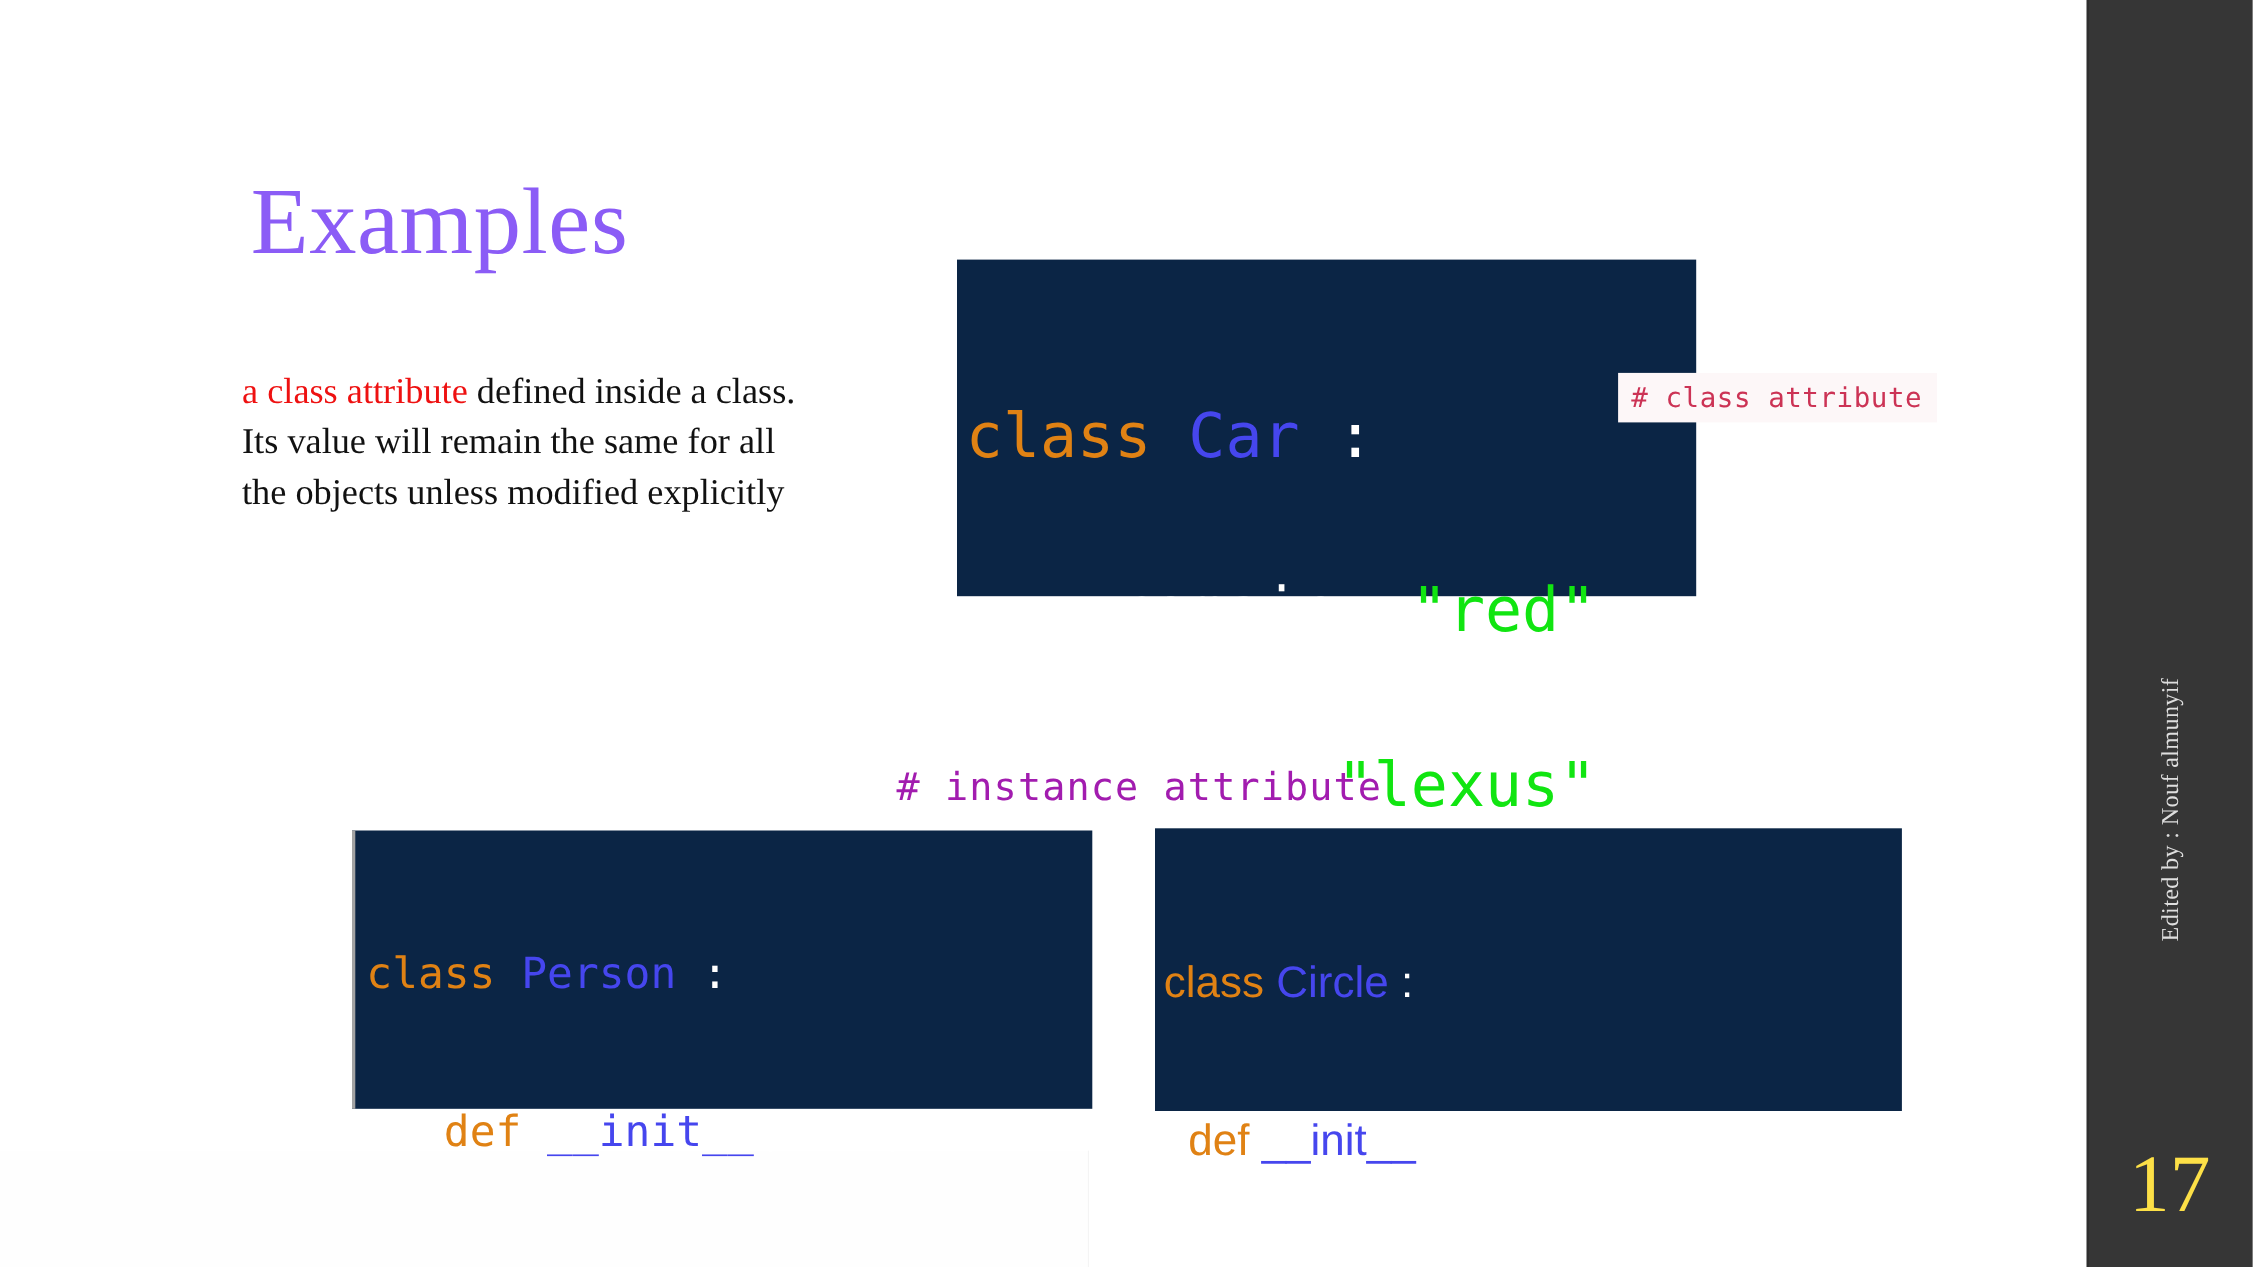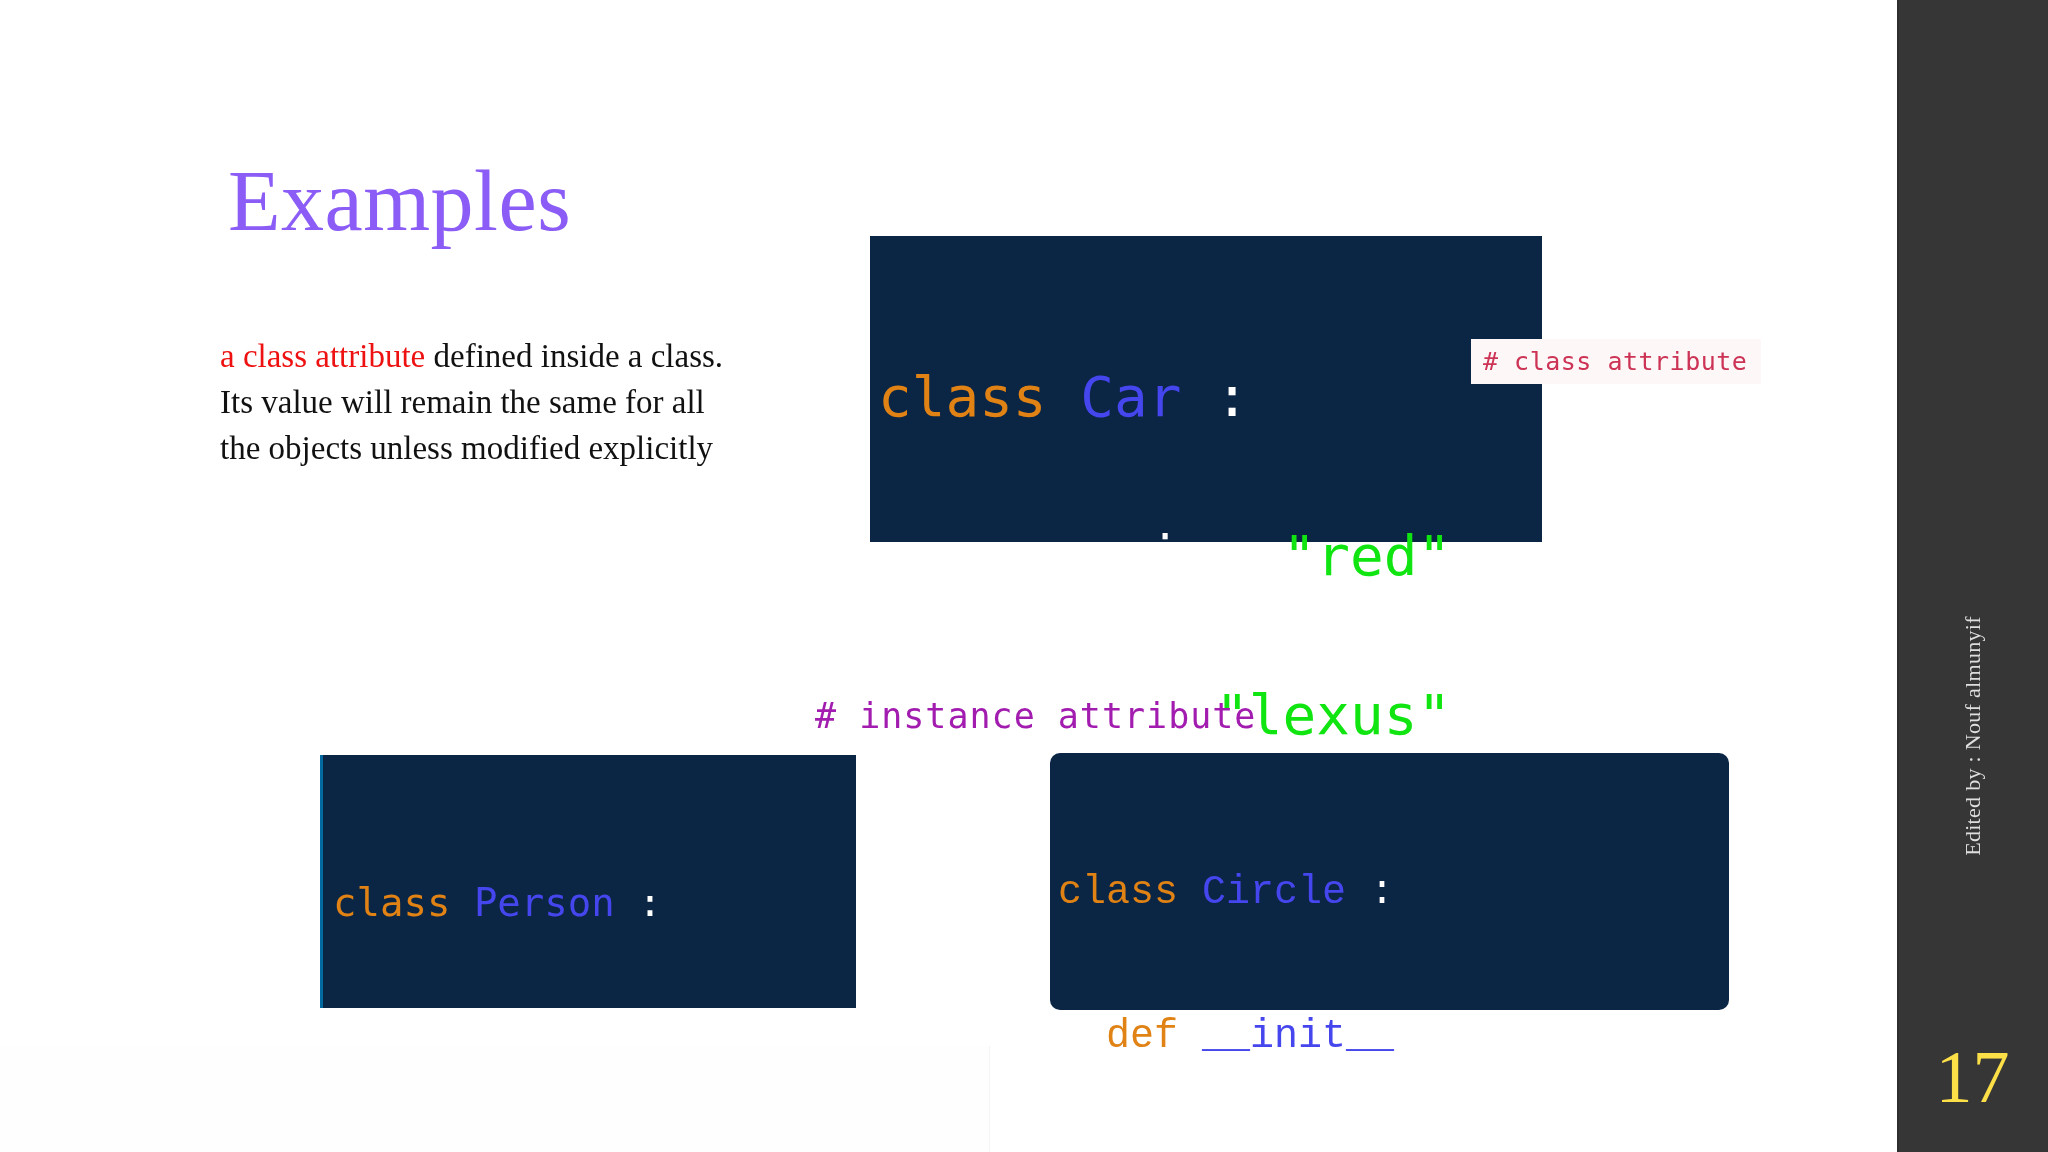--- a/index.html
+++ b/index.html
@@ -87,40 +87,39 @@
     font-size: 56px;
     line-height: 53px;
     padding: 28px 0 0 0;
   }
   #code-car .ln { padding-left: 8px; }
 
   
   #code-person {
     left: 320px;
     top: 755px;
-    width: 536px;
+    width: 673px;
     height: 253px;
     font-size: 39px;
     line-height: 48px;
-    padding: 28px 0 0 0;
-    border-left: 3px solid #0369a1;
+    padding: 11px 0 0 0;
+    border-left: 3px solid #a3a3a3;
   }
   #code-person .ln { padding-left: 10px; }
 
   
   #code-circle {
     left: 1050px;
     top: 753px;
     width: 679px;
     height: 257px;
     font-size: 40px;
     line-height: 48px;
     padding: 20px 0 0 0;
-    font-family: Liberation Mono, monospace;
-    border-radius: 10px;
+    font-family: Liberation Sans, sans-serif;
   }
   #code-circle .ln { padding-left: 8px; }
 
   
   .comment-callout {
     position: absolute;
     background: #fdf7f8;
     color: #cc3355;
     font-family: "DejaVu Sans Mono", "Liberation Mono", monospace;
     white-space: nowrap;
@@ -206,20 +205,21 @@
     <span class="ln"><span class="tok-txt">    model=</span><span class="tok-str">"lexus"</span></span>
     <span class="ln"><span class="tok-txt">    price=120000</span></span>
   </div>
 
   <div class="comment-callout" id="comment-class-attribute"># class attribute</div>
 
   <div class="comment-plain" id="comment-instance-attribute"># instance attribute</div>
 
   <div class="code-block" id="code-person">
     <span class="ln"><span class="tok-kw">class</span><span class="tok-txt"> </span><span class="tok-cls">Person</span><span class="tok-txt"> :</span></span>
+    <span class="ln"><span class="tok-txt">   </span><span class="tok-kw">def</span><span class="tok-fn"> __init__</span><span class="tok-txt">(self):</span></span>
     
     
   </div>
 
   <div class="code-block" id="code-circle">
     <span class="ln"><span class="tok-kw">class</span><span class="tok-txt"> </span><span class="tok-cls">Circle</span><span class="tok-txt"> :</span></span>
     <span class="ln"><span class="tok-txt">  </span><span class="tok-kw">def</span><span class="tok-fn"> __init__</span><span class="tok-txt"> (self, r ):</span></span>
     
   </div>
 

